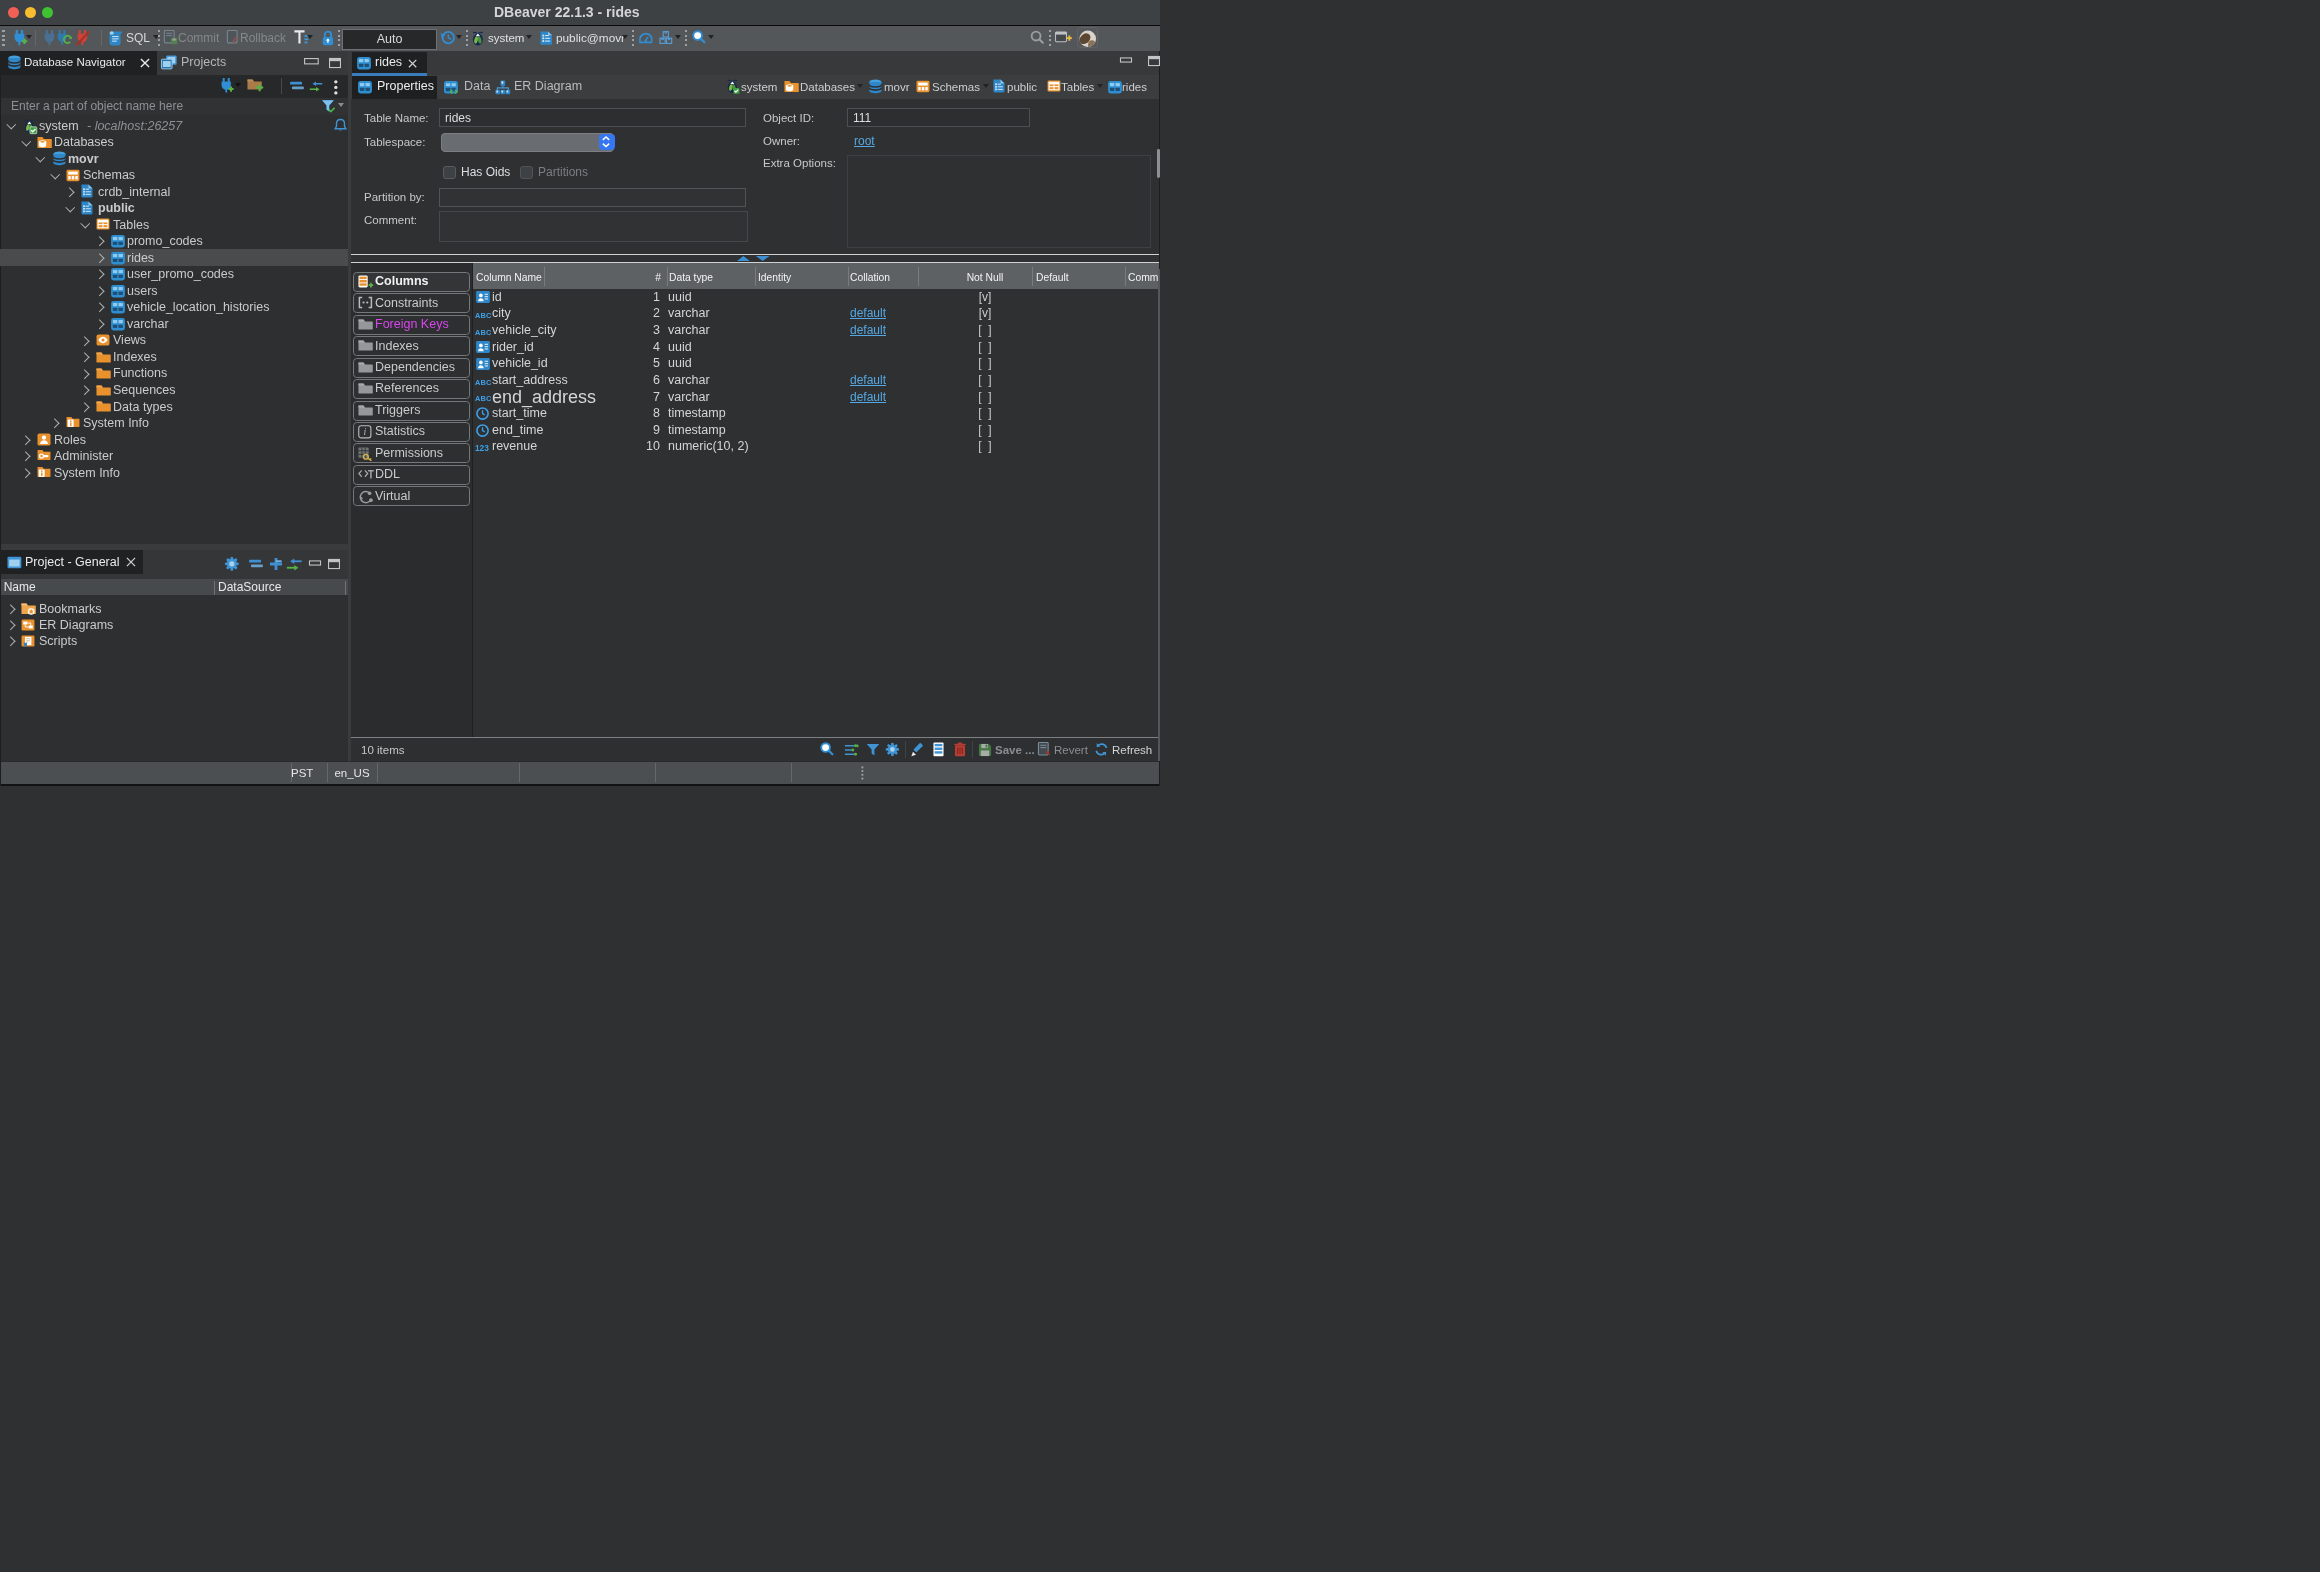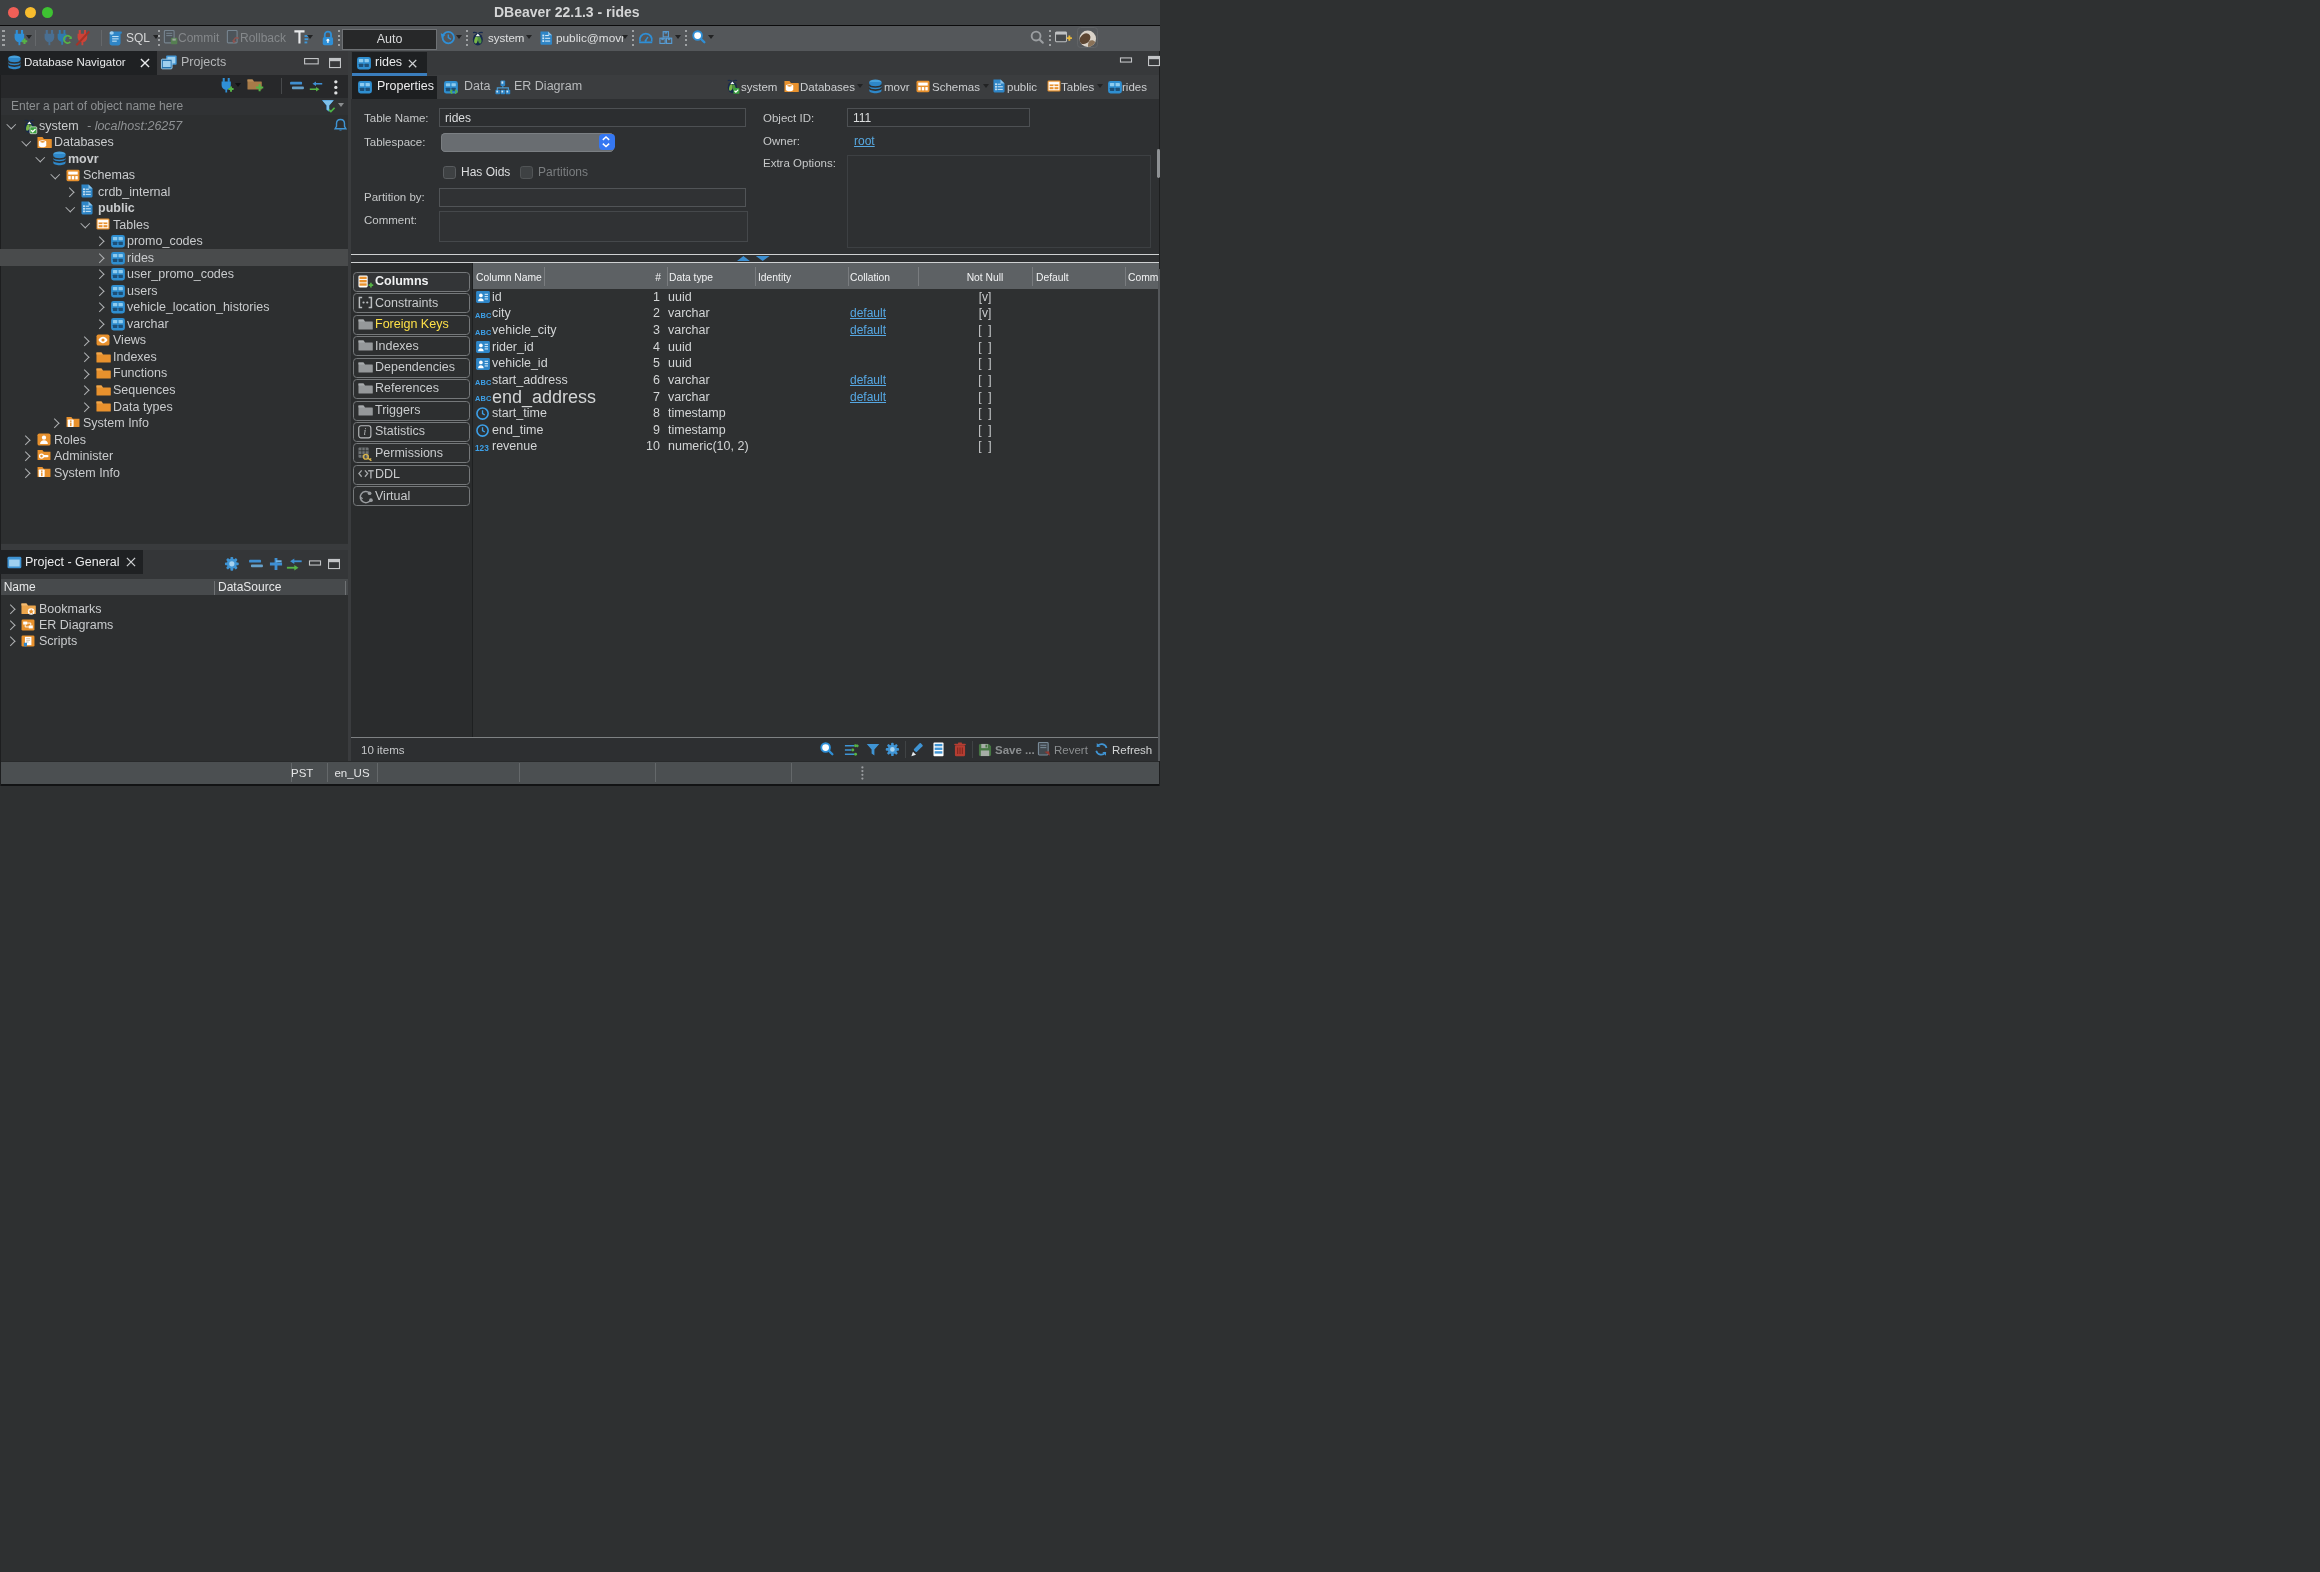--- a/index.html
+++ b/index.html
@@ -716,21 +716,21 @@
       <path d="M4.5 1.5H1.5v11h3M11.5 1.5h3v11h-3" stroke="#b9bcbe" stroke-width="1.6" fill="none"></path>
       <circle cx="6" cy="7" r="1.2" fill="#b9bcbe"></circle>
       <circle cx="10" cy="7" r="1.2" fill="#b9bcbe"></circle>
     </svg>
     <div class="tx" style="left:375px;top:295px;font-size:12.5px;color:#c9cbcd;">Constraints</div>
     <div class="ab" style="left:353px;top:315px;width:117px;height:20px;border:0.9px solid #75787a;border-radius:3.7px;box-sizing:border-box;background:#2d2f30;"></div>
     <svg class="ab" width="14.8" height="12" style="left:358px;top:318px;" viewBox="0 0 16 13">
       <path d="M0.5 1.5h5.4l1.6 2.2h7.9a.6.6 0 0 1 .6.6v7.6a.6.6 0 0 1-.6.6H1.1a.6.6 0 0 1-.6-.6z" fill="#95989a"></path>
       <path d="M0.5 1.5h5.4l1.6 2.2H0.5z" fill="#a8abad"></path>
     </svg>
-    <div class="tx" style="left:375px;top:316px;font-size:12.5px;color:#fde047;">Foreign Keys</div>
+    <div class="tx" style="left:375px;top:316px;font-size:12.5px;color:#d946ef;">Foreign Keys</div>
     <div class="ab" style="left:353px;top:336px;width:117px;height:20px;border:0.9px solid #75787a;border-radius:3.7px;box-sizing:border-box;background:#2d2f30;"></div>
     <svg class="ab" width="14.8" height="12" style="left:358px;top:339px;" viewBox="0 0 16 13">
       <path d="M0.5 1.5h5.4l1.6 2.2h7.9a.6.6 0 0 1 .6.6v7.6a.6.6 0 0 1-.6.6H1.1a.6.6 0 0 1-.6-.6z" fill="#95989a"></path>
       <path d="M0.5 1.5h5.4l1.6 2.2H0.5z" fill="#a8abad"></path>
     </svg>
     <div class="tx" style="left:375px;top:338px;font-size:12.5px;color:#c9cbcd;">Indexes</div>
     <div class="ab" style="left:353px;top:358px;width:117px;height:20px;border:0.9px solid #75787a;border-radius:3.7px;box-sizing:border-box;background:#2d2f30;"></div>
     <svg class="ab" width="14.8" height="12" style="left:358px;top:361px;" viewBox="0 0 16 13">
       <path d="M0.5 1.5h5.4l1.6 2.2h7.9a.6.6 0 0 1 .6.6v7.6a.6.6 0 0 1-.6.6H1.1a.6.6 0 0 1-.6-.6z" fill="#95989a"></path>
       <path d="M0.5 1.5h5.4l1.6 2.2H0.5z" fill="#a8abad"></path>

